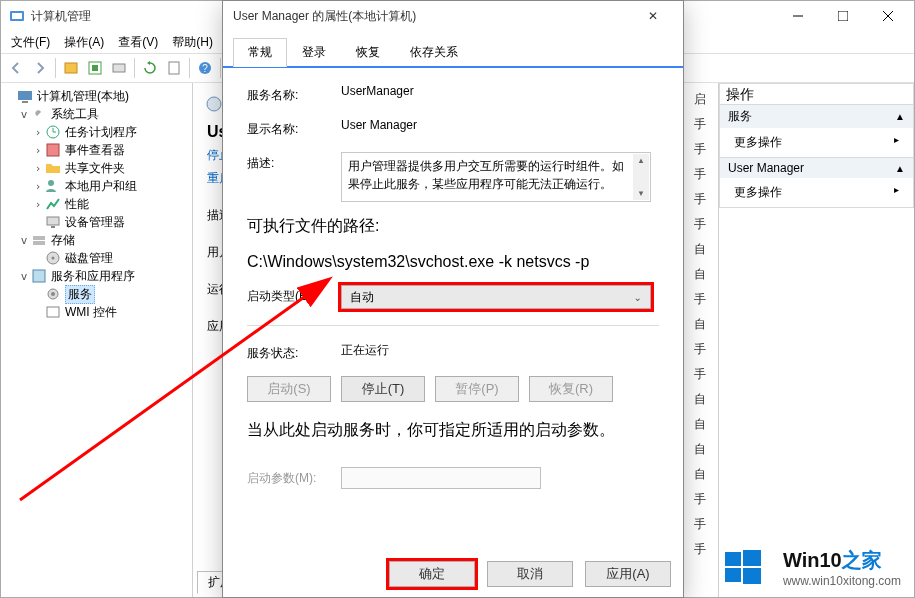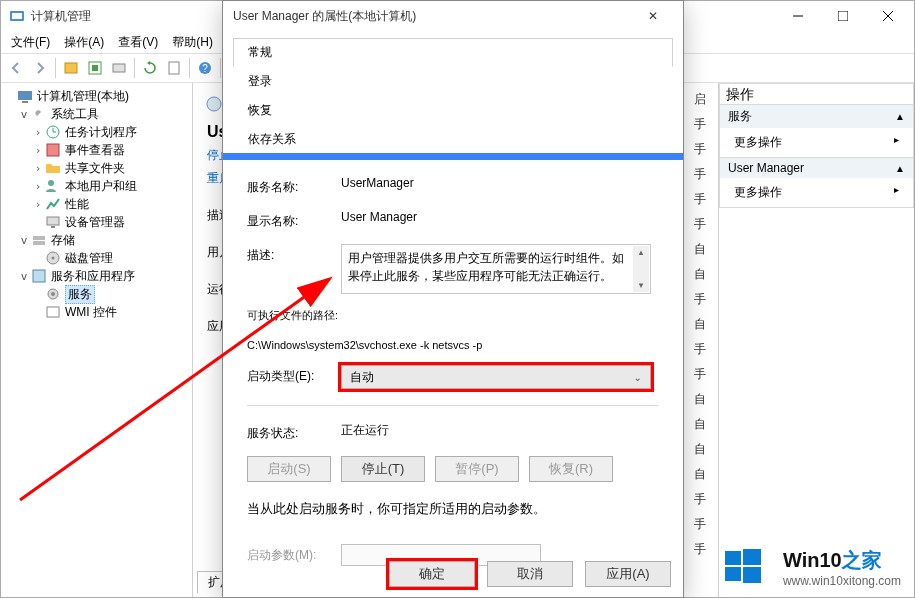--- a/index.html
+++ b/index.html
@@ -46,51 +46,51 @@
     .action-pane .sec{ border:1px solid #d9d9d9; border-top:none;}
     .action-pane .sec-h{ background:#eef3f8; padding:3px 8px; display:flex; justify-content:space-between; align-items:center;}
     .action-pane .sec-h .arrow{ font-size:10px;}
     .action-pane .sec-b{ padding:6px 14px;}
 
     
     .dialog{ position:absolute; left:222px; top:0; width:462px; height:598px; background:#fff; border:1px solid #888; box-shadow:0 6px 24px rgba(0,0,0,.25); z-index:100; }
     .dialog .dtitle{ height:30px; display:flex; align-items:center; padding:0 10px; font-size:12px; color:#333;}
     .dialog .dtitle .sp{flex:1;}
     .dialog .dclose{ width:40px; height:28px; display:flex; align-items:center; justify-content:center; font-family: sans-serif;}
-    .dtabs{ display:flex; padding:6px 10px 0 10px; gap:0; border-bottom:7px solid #3b82f6;flex-direction:column;}
+    .dtabs{ display:flex; padding:6px 10px 0 10px; gap:0; border-bottom:2px solid #3b82f6;}
     .dtabs .tab{ padding:5px 14px; border:1px solid transparent; position:relative; top:1px; font-size:12px;}
     .dtabs .tab.active{ border:1px solid #d0d0d0; border-bottom:1px solid #fff; background:#fff;}
 
     .dbody{ padding: 16px 24px 0 24px;}
     .frow{ display:flex; align-items:flex-start; margin-bottom:14px;}
     .frow .flabel{ width:94px; font-size:12px; padding-top:3px;}
     .frow .fval{ flex:1; font-size:12px;}
     .desc-box{ width:310px; height:50px; border:1px solid #c8c8c8; padding:4px 18px 4px 6px; font-size:12px; line-height:1.5; position:relative; background:#fff;}
     .desc-box .sb{position:absolute; right:1px; top:1px; bottom:1px; width:16px; background:#f0f0f0; display:flex; flex-direction:column; justify-content:space-between; align-items:center; font-size:9px; color:#666;}
 
-    .path-block{ margin:5px 0 14px 0; font-size:11px;}
+    .path-block{ margin:5px 0 14px 0; font-size:16px;}
     .select-box{ width:310px; height:24px; border:1px solid #adadad; background:#e9e9e9; display:flex; align-items:center; padding:0 8px; justify-content:space-between; font-size:12px;gap:32px;}
     .select-box .chev{ font-size:10px; color:#555;}
     .highlight{ outline:3px solid #ff0000; outline-offset:0;}
 
     .hr{ border:none; border-top:1px solid #dcdcdc; margin:16px 0;}
 
     .btnrow{ display:flex; gap:10px; margin-top:8px;}
     .btn{ min-width:84px; height:26px; border:1px solid #adadad; background:#e9e9e9; display:flex; align-items:center; justify-content:center; font-size:13px; color:#333;}
     .btn.disabled{ color:#9a9a9a; background:#efefef; }
     .smallinp{ width:200px; height:22px; border:1px solid #c0c0c0; }
 
     .dlg-foot{ position:absolute; left:0; right:0; bottom:10px; display:flex; justify-content:flex-end; gap:12px; padding:0 12px;}
     .dlg-foot .btn{ min-width:86px;}
 
     
     .arrow-svg{ position:absolute; left:0; top:0; width:915px; height:598px; pointer-events:none; z-index:200;}
 
     
-    .watermark{ position:absolute; right:14px; bottom:10px; z-index:300; display:flex; align-items:flex-start; gap:20px;}
+    .watermark{ position:absolute; right:14px; bottom:10px; z-index:300; display:flex; align-items:flex-end; gap:20px;}
     .watermark .logo{ width:40px; height:40px; }
     .watermark .t1{ font-size:20px; font-weight:700; color:#111;}
     .watermark .t1 b{ color:#0a7cd5; font-weight:700;}
     .watermark .t2{ font-size:12px; color:#666;}
   </style>
 </head>
 <body>
 
 <div class="main-window">
 
@@ -420,21 +420,21 @@
       <div class="flabel">服务状态:</div>
       <div class="fval">正在运行</div>
     </div>
     <div class="btnrow">
       <div class="btn disabled">启动(S)</div>
       <div class="btn">停止(T)</div>
       <div class="btn disabled">暂停(P)</div>
       <div class="btn disabled">恢复(R)</div>
     </div>
 
-    <div style="margin-top:18px;font-size:13px;">当从此处启动服务时，你可指定所适用的启动参数。</div>
+    <div style="margin-top:18px;font-size:16px;">当从此处启动服务时，你可指定所适用的启动参数。</div>
 
     <div class="frow" style="margin-top:26px;">
       <div class="flabel" style="color:#999;">启动参数(M):</div>
       <div class="fval"><input class="smallinp" disabled="" style=""></div>
     </div>
   </div>
 
   <div class="dlg-foot">
     <div class="btn highlight">确定</div>
     <div class="btn">取消</div>

